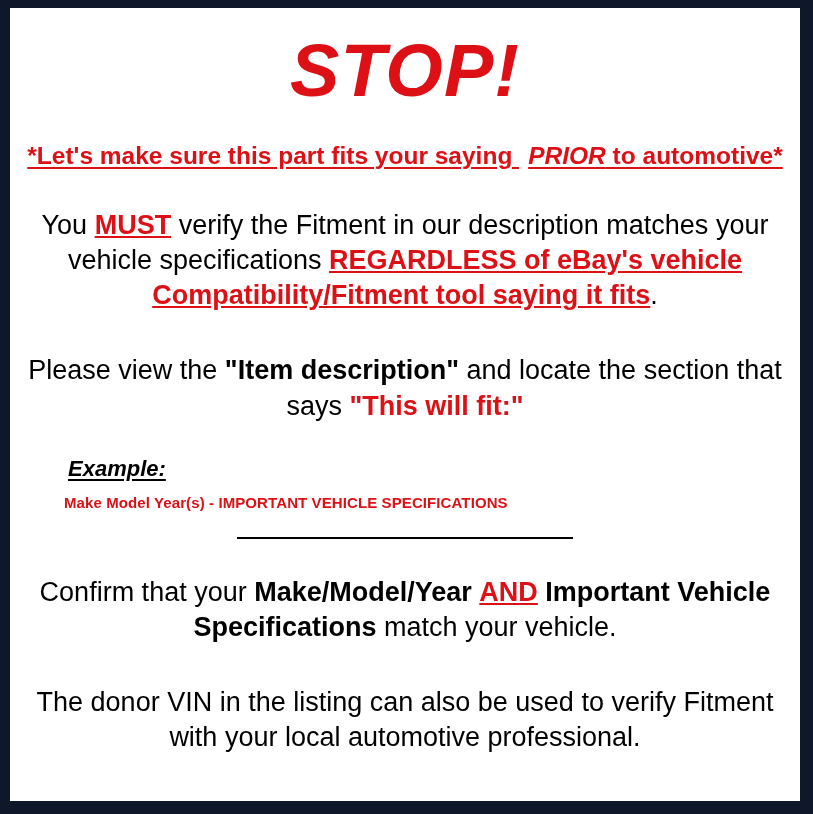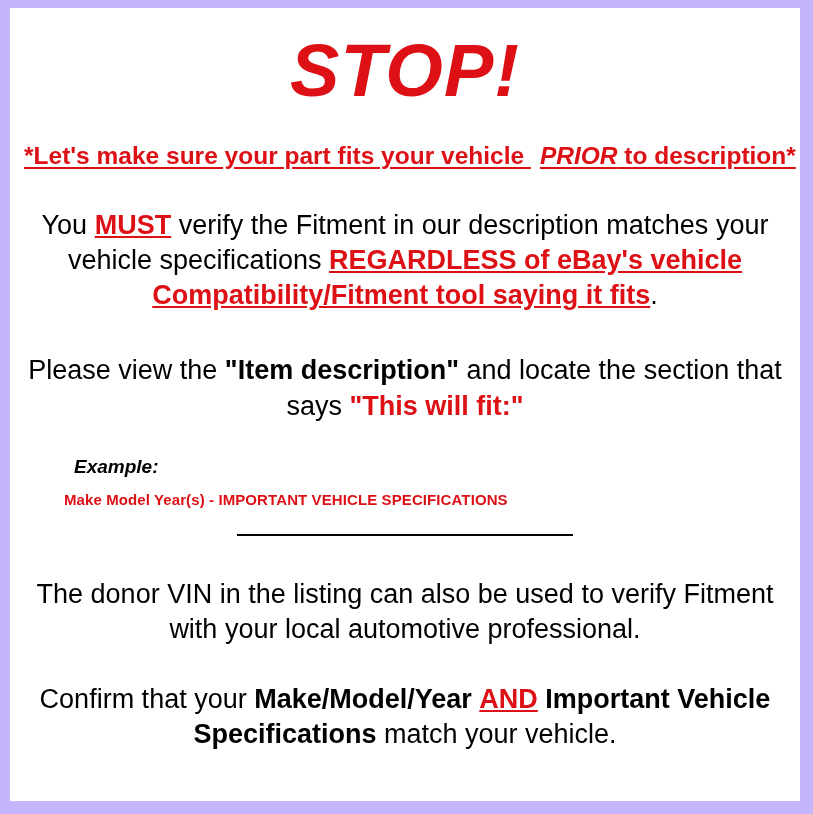--- a/index.html
+++ b/index.html
@@ -13,21 +13,21 @@
     overflow: hidden;
     font-family: "Liberation Sans", "DejaVu Sans", sans-serif;
   }
 
   
   #fitment-notice {
     position: relative;
     box-sizing: border-box;
     width: 813px;
     height: 814px;
-    background: #c4b5fd;
+    background: #0f172a;
     padding: 8px 13px 13px 10px;
   }
   #notice-body {
     box-sizing: border-box;
     width: 100%;
     height: 100%;
     background: #ffffff;
     padding: 4px 14px 0 14px;
     text-align: center;
   }
@@ -93,27 +93,28 @@
     font-weight: bold;
   }
 
   
   .example-block {
     text-align: left;
     padding-left: 38px;
     margin-top: 33px;
   }
   .example-label {
-    font-size: 19px;
+    font-size: 22px;
     font-weight: bold;
     font-style: italic;
     color: #000000;
+    text-decoration: underline;
     text-underline-offset: 3px;
     line-height: 1.1;
-    margin: 12px;
+    margin: 6px;
   }
   .example-fit {
     font-size: 26px;
     font-weight: bold;
     color: #DD1016;
     line-height: 1.15;
     margin: 2px 0 0 0;
   }
   .example-spec {
     font-size: 15px;
@@ -138,33 +139,33 @@
   }
 </style>
 </head>
 <body>
 
 <div id="fitment-notice">
   <div id="notice-body">
 
     <div class="stop-title">STOP!</div>
 
-    <div class="subtitle"><span>*Let's make sure your part fits your vehicle </span><span class="ital">PRIOR</span><span> to description*</span></div>
+    <div class="subtitle"><span>*Let's make sure this part fits your saying </span><span class="ital">PRIOR</span><span> to automotive*</span></div>
 
     <p class="para para-must"><span>You </span><span class="r-bi-u">MUST</span><span> verify the Fitment in our description matches your vehicle specifications </span><span class="r-b-u">REGARDLESS of eBay's vehicle Compatibility/Fitment tool saying it fits</span><span>.</span></p>
 
     <p class="para para-view"><span>Please view the </span><span class="k-b">"Item description"</span><span> and locate the section that says </span><span class="r-b">"This will fit:"</span></p>
 
     <div class="example-block">
       <div class="example-label">Example:</div>
       <div class="example-spec">Make Model Year(s) - IMPORTANT VEHICLE SPECIFICATIONS</div>
     </div>
 
     <div class="divider-wrap">
       <span class="divider"></span>
     </div>
 
+    <p class="para para-confirm"><span>Confirm that your </span><span class="k-b">Make/Model/Year</span><span> </span><span class="r-bi-u">AND</span><span> </span><span class="k-b">Important Vehicle Specifications</span><span> match your vehicle.</span></p>
+
     <p class="para para-vin">The donor VIN in the listing can also be used to verify Fitment with your local automotive professional.</p>
-
-    <p class="para para-confirm"><span>Confirm that your </span><span class="k-b">Make/Model/Year</span><span> </span><span class="r-bi-u">AND</span><span> </span><span class="k-b">Important Vehicle Specifications</span><span> match your vehicle.</span></p>
 
   </div>
 </div>
 
 </body></html>

